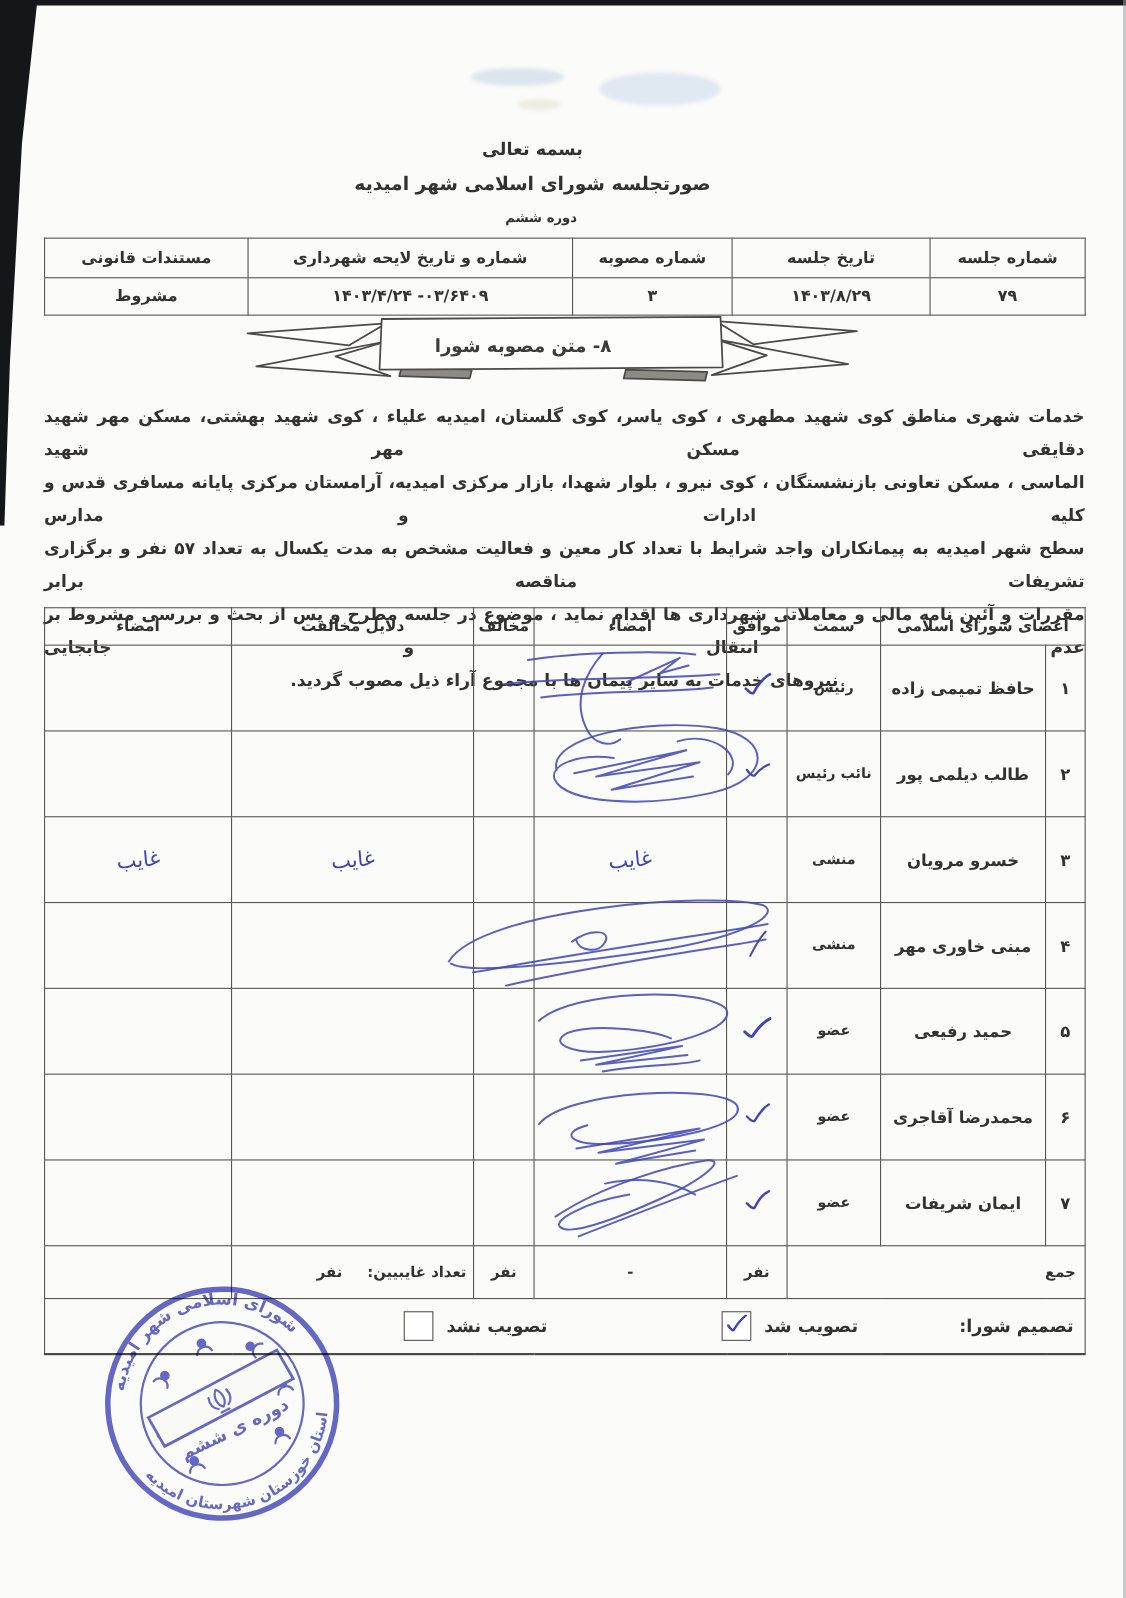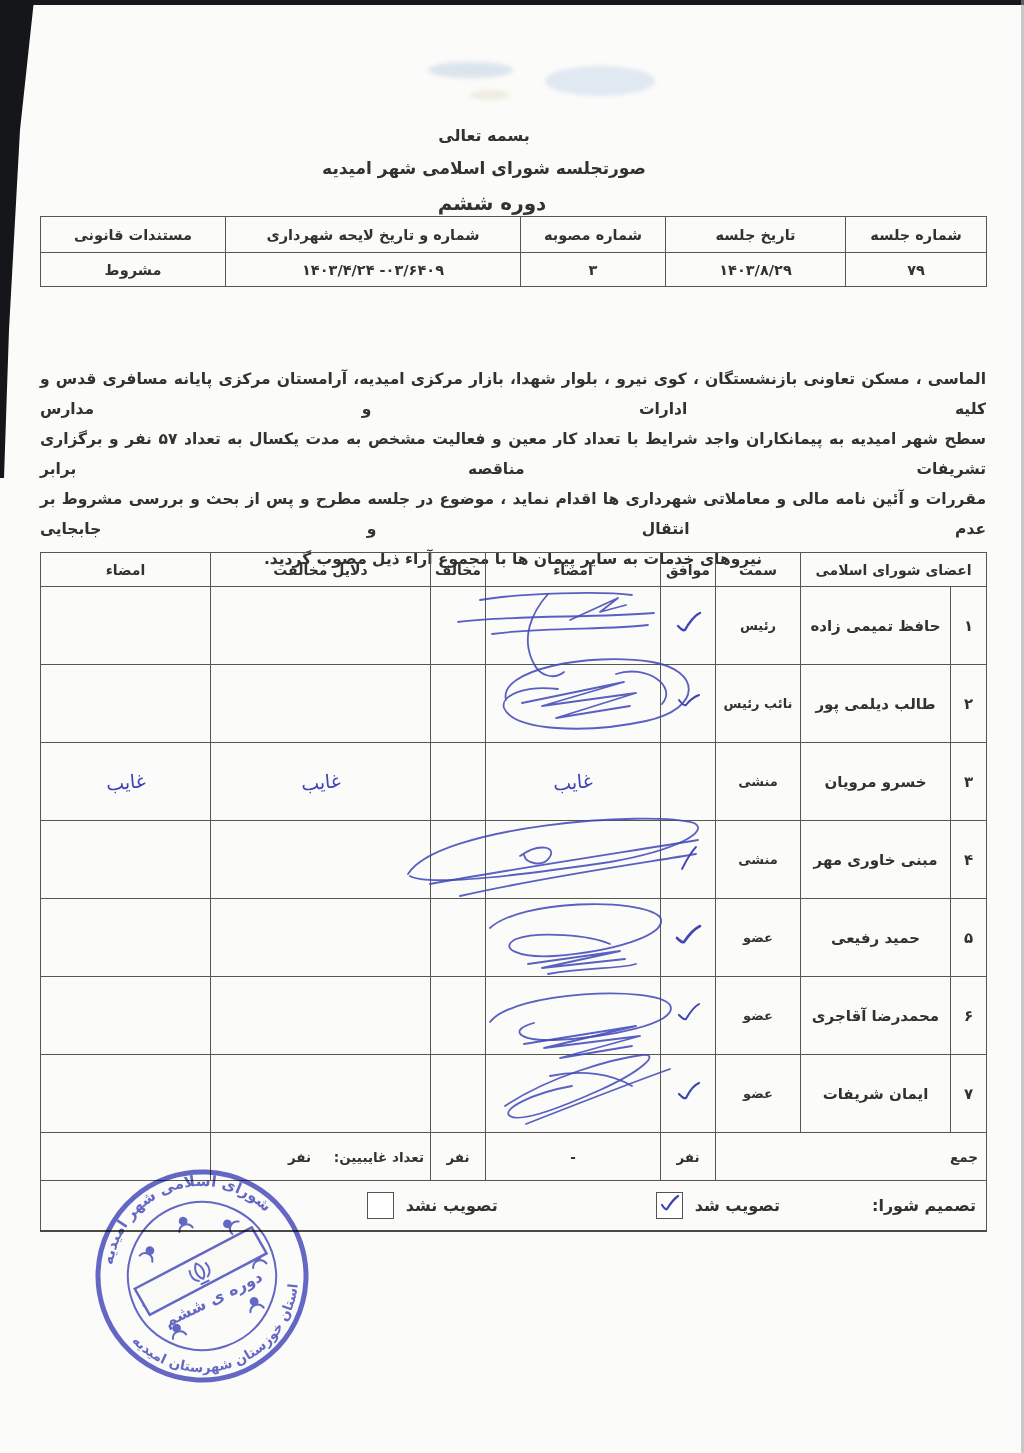--- a/index.html
+++ b/index.html
@@ -16,21 +16,21 @@
   .edge-right{position:absolute;right:0;top:0;width:3px;height:1453px;background:#9aa0a3;opacity:.55;}
   .smudge{position:absolute;border-radius:50%;filter:blur(2px);}
   .smudge.s1{left:428px;top:62px;width:85px;height:16px;background:rgba(110,150,200,.22);}
   .smudge.s2{left:545px;top:66px;width:110px;height:30px;background:rgba(120,160,215,.20);}
   .smudge.s3{left:470px;top:90px;width:40px;height:10px;background:rgba(190,170,110,.18);}
 
   
   .doc-head{position:absolute;left:0;top:126px;width:968px;text-align:center;direction:rtl;}
   .doc-head .l1{font-size:16px;font-weight:bold;}
   .doc-head .l2{font-size:17px;font-weight:bold;margin-top:13px;}
-  .doc-head .l3{font-size:20px;font-weight:bold;margin-top:13px;padding-left:16px;}
+  .doc-head .l3{font-size:12px;font-weight:bold;margin-top:13px;padding-left:16px;}
 
   
   table{border-collapse:collapse;}
   .info-table{position:absolute;left:40px;top:216px;width:946px;direction:rtl;table-layout:fixed;}
   .info-table th,.info-table td{border:1.5px solid #57564f;text-align:center;vertical-align:middle;
     font-size:14.5px;font-weight:bold;padding:0;}
   .info-table tr.hrow{height:36px;} .info-table tr.vrow{height:34px;}
 
   .ltr{direction:ltr;unicode-bidi:isolate;}
 
@@ -124,22 +124,41 @@
     <tr class="vrow">
       <td class="ltr">۷۹</td>
       <td class="ltr">۱۴۰۳/۸/۲۹</td>
       <td class="ltr">۳</td>
       <td class="ltr">۱۴۰۳/۴/۲۴ -۰۳/۶۴۰۹</td>
       <td>مشروط</td>
     </tr>
   </tbody>
     </table>
 
+  <div class="ribbon">
+    <svg width="578" height="70" viewBox="0 0 578 70">
+      <g stroke="#4b4a44" stroke-width="1.6" fill="#fdfdfb" stroke-linejoin="round">
+
+        <path d="M138,8 L12,17 L104,28 Z"></path>
+        <path d="M140,24 L20,47 L142,56 L92,38 Z"></path>
+
+        <path d="M438,6 L566,15 L472,27 Z"></path>
+        <path d="M436,22 L558,45 L434,55 L484,37 Z"></path>
+
+        <path d="M152,48 L216,50 L214,58 L150,56 Z" fill="#8c8b85"></path>
+        <path d="M356,50 L430,52 L428,60 L354,58 Z" fill="#8c8b85"></path>
+
+        <path d="M134,4 L442,2 L444,48 L132,50 Z"></path>
+      </g>
+    </svg>
+    <div class="lbl">۸- متن مصوبه شورا</div>
+  </div>
 
   <div class="body-text">
+    <div class="line">خدمات شهری مناطق کوی شهید مطهری ، کوی یاسر، کوی گلستان، امیدیه علیاء ، کوی شهید بهشتی، مسکن مهر شهید دقایقی مسکن مهر شهید</div>
     <div class="line">الماسی ، مسکن تعاونی بازنشستگان ، کوی نیرو ، بلوار شهدا، بازار مرکزی امیدیه، آرامستان مرکزی پایانه مسافری قدس و کلیه ادارات و مدارس</div>
     <div class="line">سطح شهر امیدیه به پیمانکاران واجد شرایط با تعداد کار معین و فعالیت مشخص به مدت یکسال به تعداد ۵۷ نفر و برگزاری تشریفات مناقصه برابر</div>
     <div class="line">مقررات و آئین نامه مالی و معاملاتی شهرداری ها اقدام نماید ، موضوع در جلسه مطرح و پس از بحث و بررسی مشروط بر عدم انتقال و جابجایی</div>
     <div class="line last">نیروهای خدمات به سایر پیمان ها با مجموع آراء ذیل مصوب گردید.</div>
   </div>
 
   <table class="vote-table">
     <colgroup>
       <col style="width:36px">
         <col style="width:150px">

